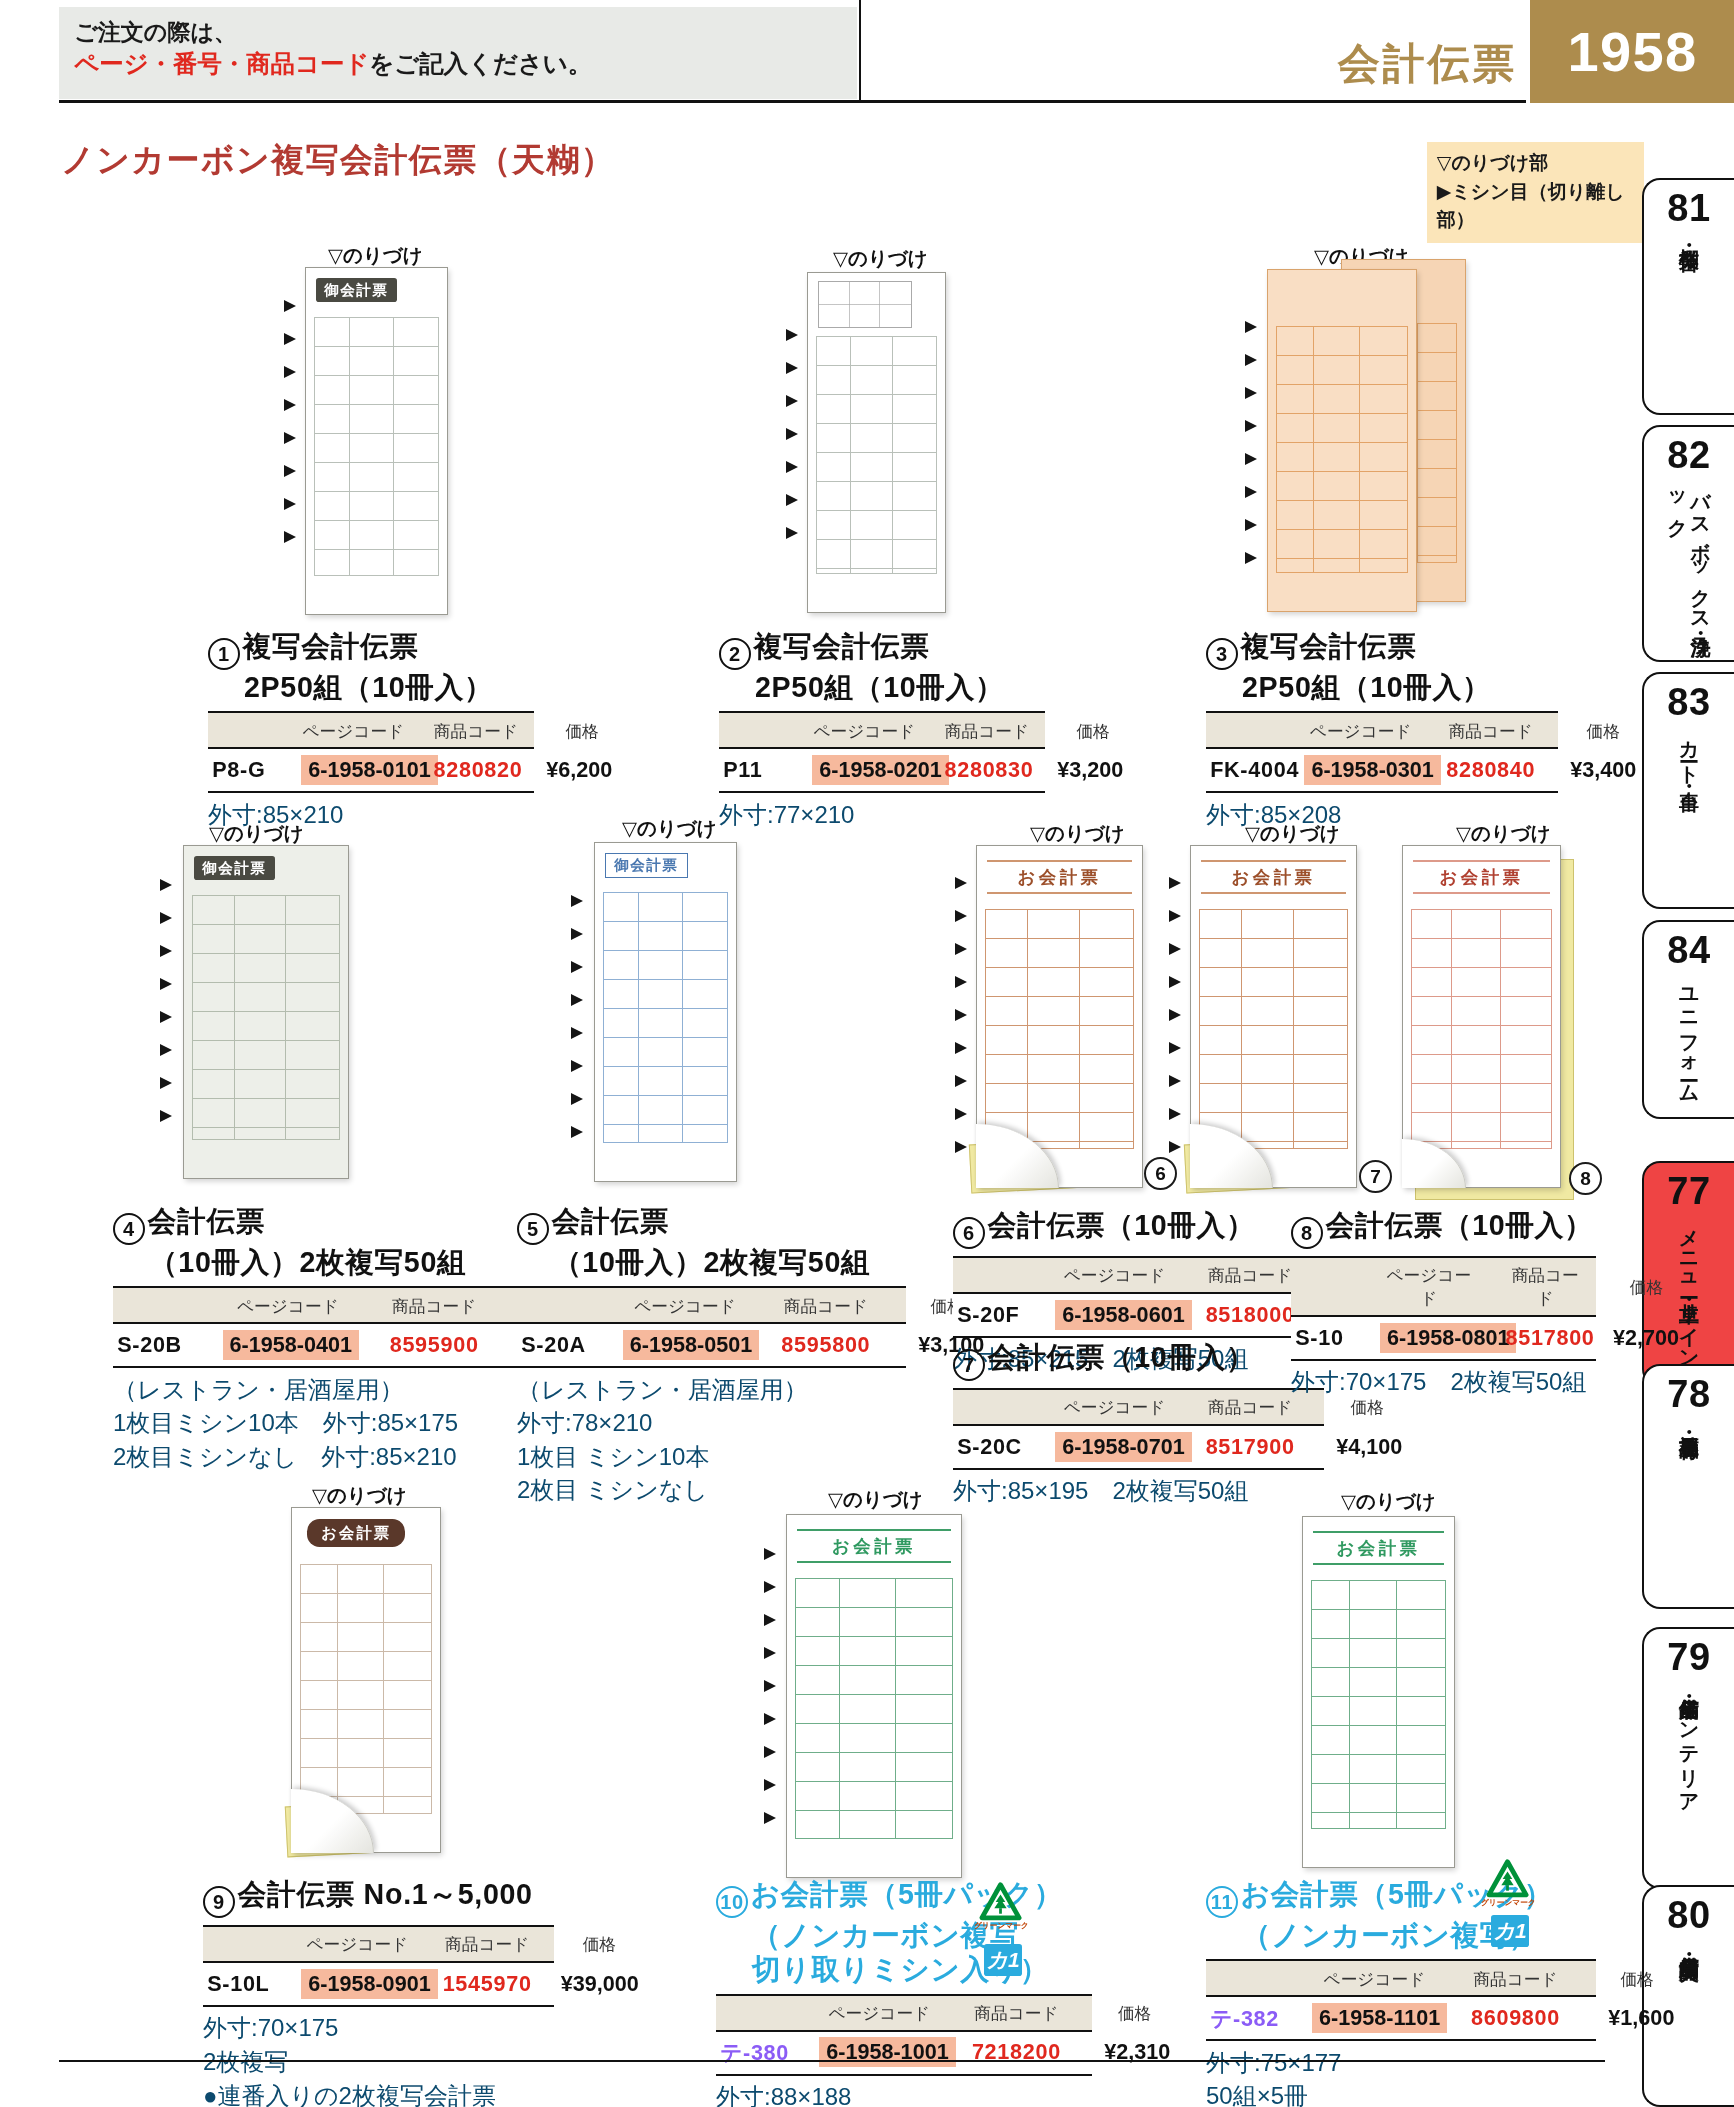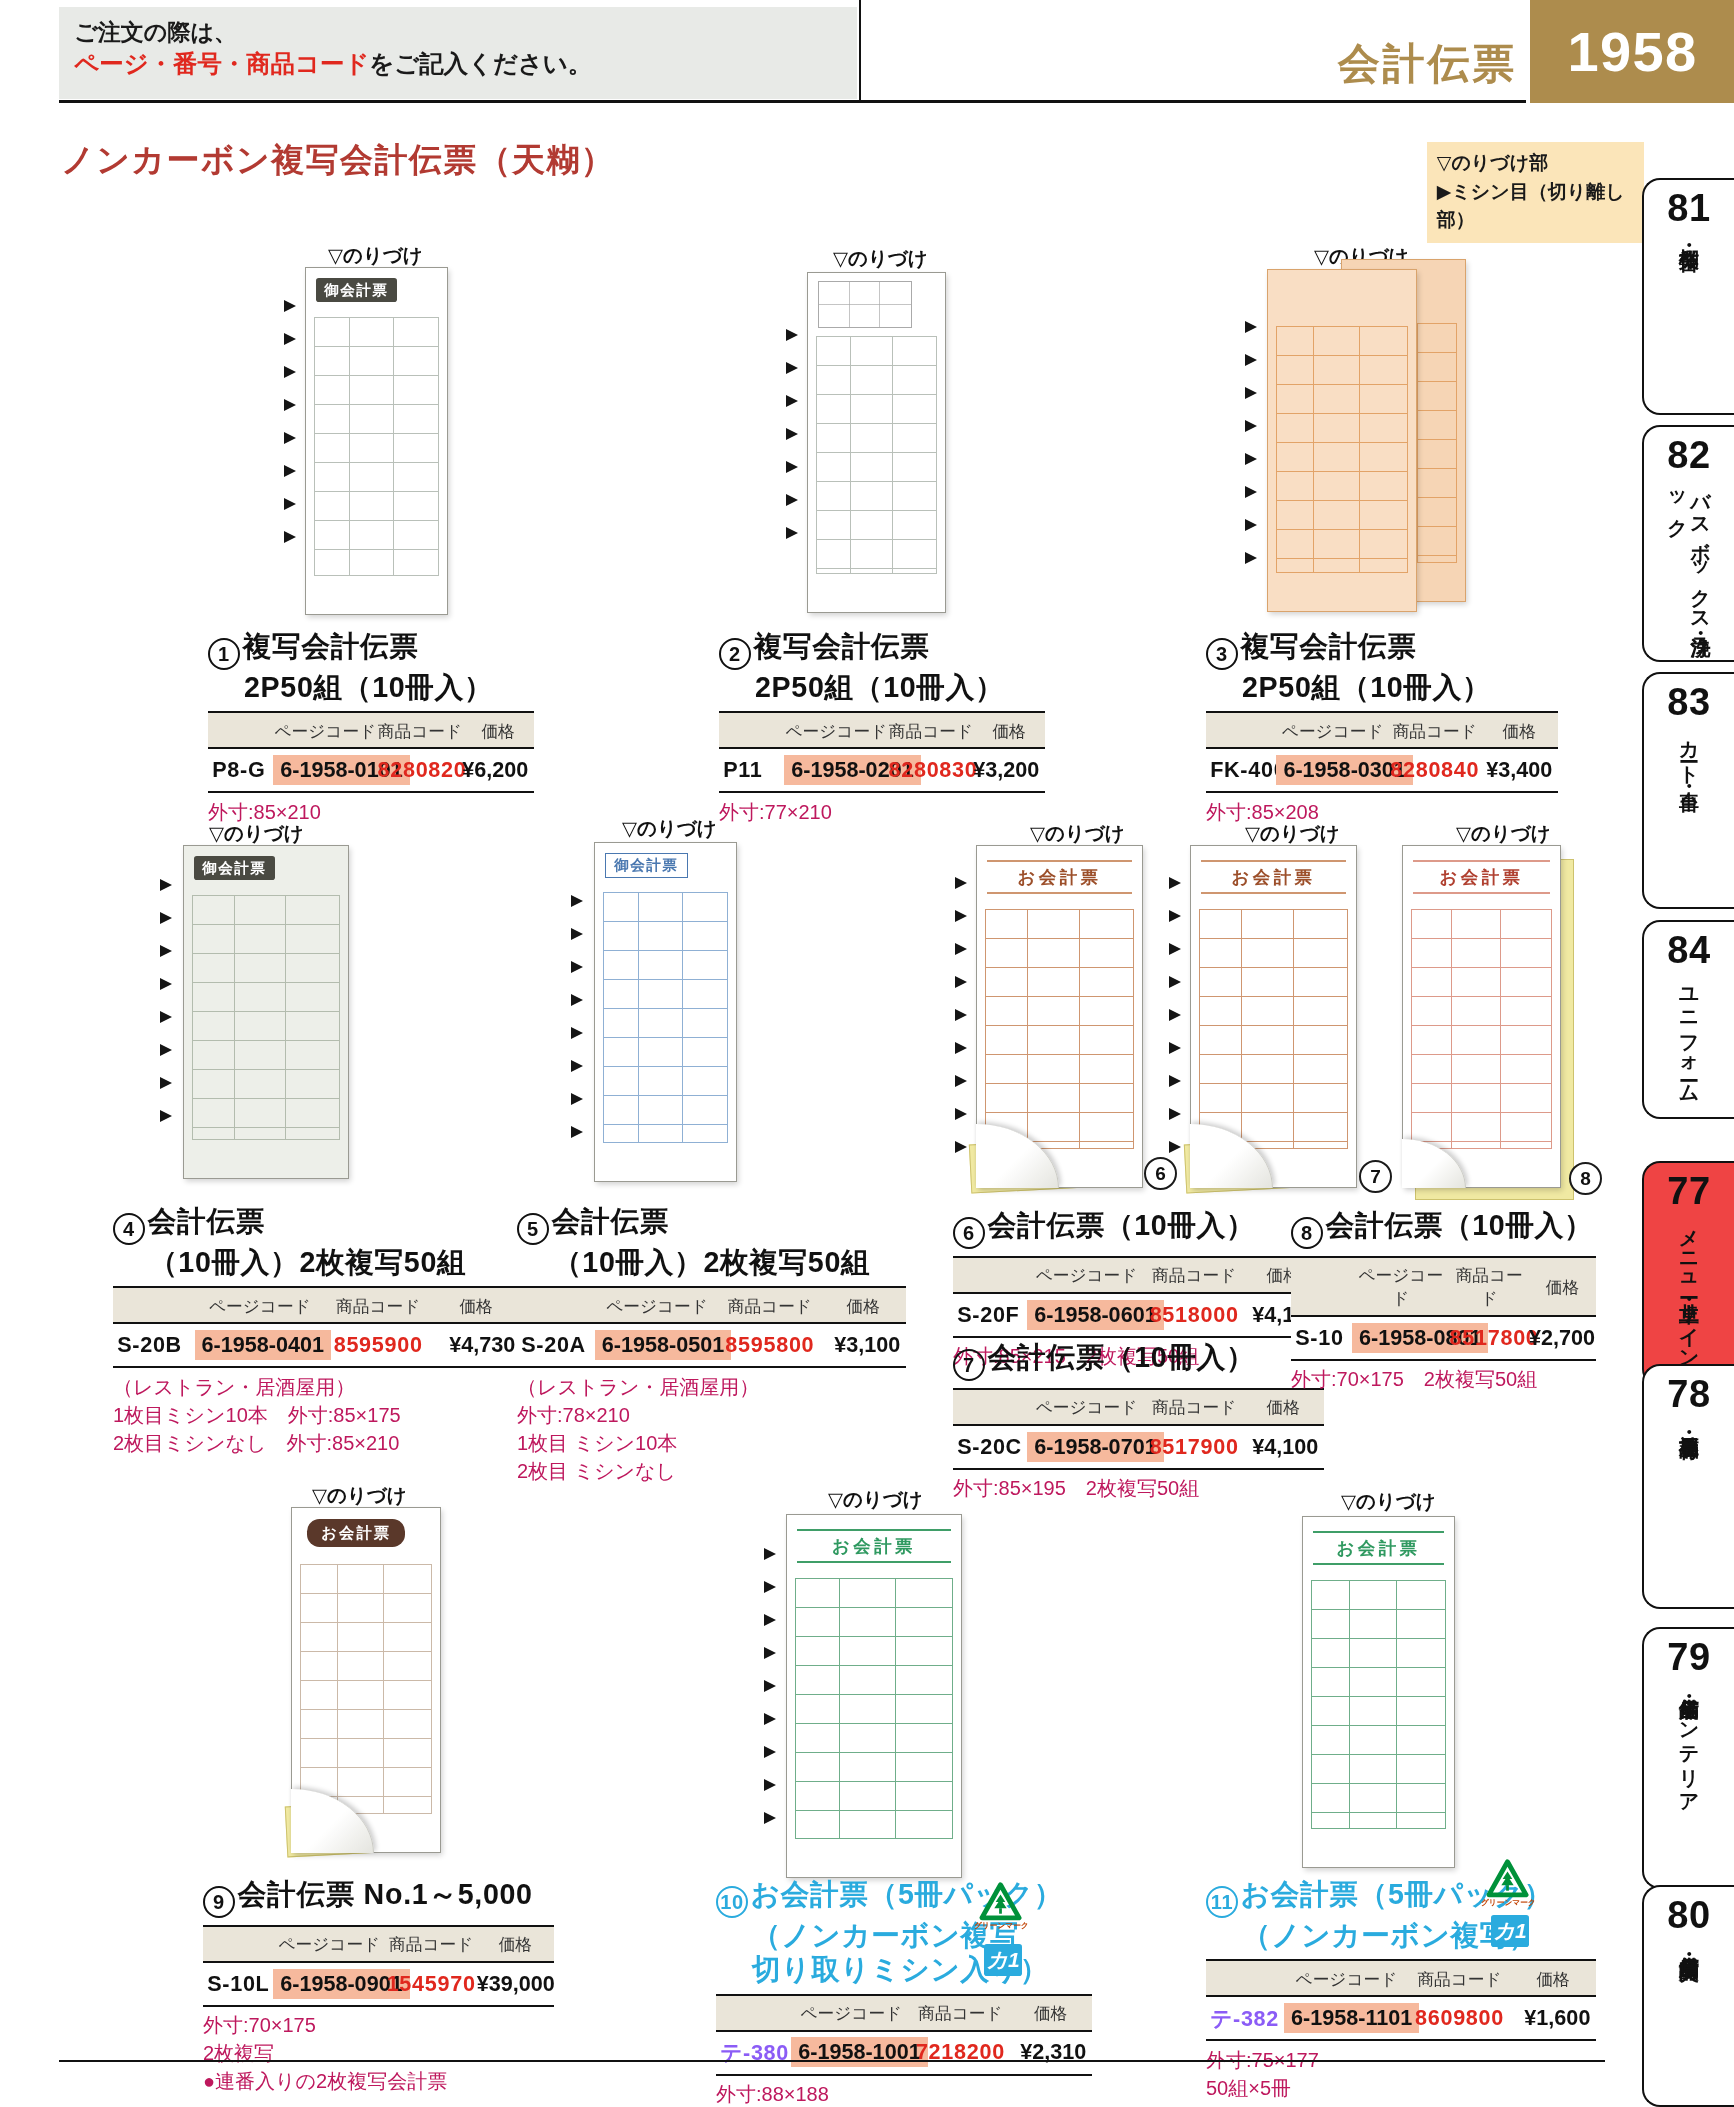--- a/index.html
+++ b/index.html
@@ -86,31 +86,31 @@
   
   .pinfo{position:absolute;box-sizing:border-box;}
   .ptitle{font-size:28.6px;font-weight:800;line-height:1.2;letter-spacing:0.7px;margin-bottom:7px;color:#111;}
   .ptitle .tline{display:block;}
   .ptitle .indent{padding-left:36px;}
   .circ{display:inline-flex;width:32px;height:32px;border:2.1px solid currentColor;border-radius:50%;
         align-items:center;justify-content:center;font-size:20px;font-weight:800;margin-right:2.8px;
         vertical-align:-4.9px;box-sizing:border-box;}
   .cyan-title{color:#2aabde;}
   .ptable{border-top:2.8px solid #111;border-bottom:2.8px solid #111;}
-  .thead,.trow{display:grid;grid-template-columns:20% 32% 26% 22%;align-items:center;}
+  .thead,.trow{display:grid;grid-template-columns:20% 32% 26% 22%;align-items:center;gap:28px;}
   .thead{background:#eae5d9;border-bottom:2.1px solid #111;font-size:16.7px;color:#333;padding:6.3px 0 4.9px;}
   .thead .th{text-align:center;font-weight:400;}
   .trow{background:#fff;font-size:21.6px;font-weight:700;padding:5.6px 0 6.3px;}
   .td.model{padding-left:4.2px;letter-spacing:0.7px;white-space:nowrap;}
   .td.c2{text-align:center;}
   .pc{background:#f6b99d;padding:2.1px 7px;display:inline-block;font-style:normal;white-space:nowrap;}
   .td.c3{text-align:center;color:#e0281e;letter-spacing:0.7px;}
   .td.c4{text-align:right;padding-right:5.6px;white-space:nowrap;}
   .cyan-model{color:#8b5cf6;}
-  .notes{font-size:20px;line-height:1.4;margin-top:4.2px;color:#be185d;}
+  .notes{font-size:24px;line-height:1.4;margin-top:4.2px;color:#0c4a6e;}
 
   
   .greenmark{position:absolute;width:52px;text-align:center;}
   .greenmark svg{display:block;margin:0 auto;}
   .greenmark .gm-cap{font-size:7.7px;color:#c04000;font-weight:700;white-space:nowrap;display:block;margin-top:-1.4px;}
   .ka1{position:absolute;width:38px;height:32px;background:#2aabde;color:#fff;font-size:21px;font-weight:800;
        display:flex;align-items:center;justify-content:center;border-radius:2.8px;font-style:italic;}
 
   
   .footer-rule{position:absolute;left:59px;top:2060px;width:1546px;height:2.1px;background:#111;}

